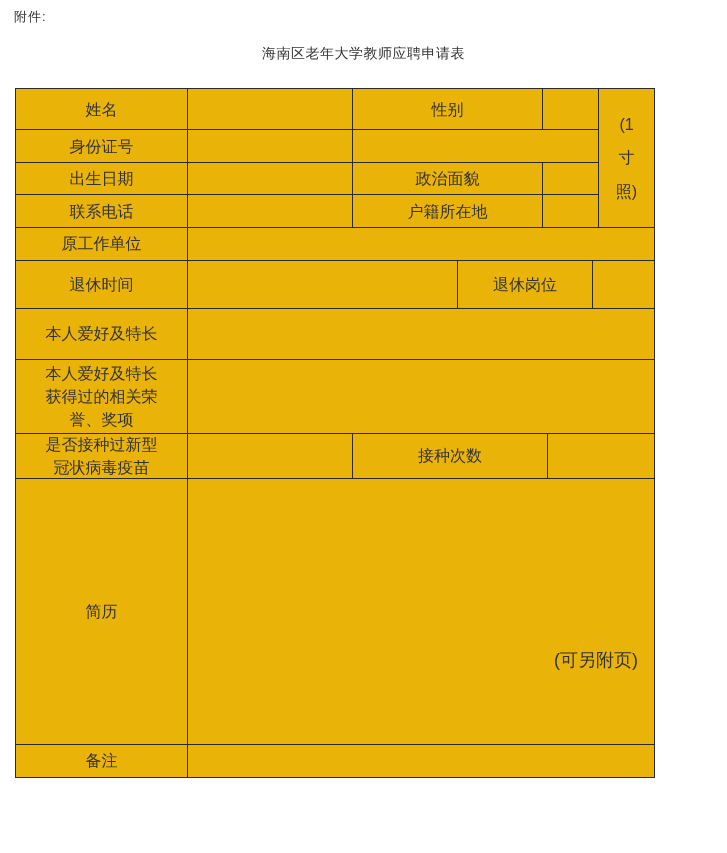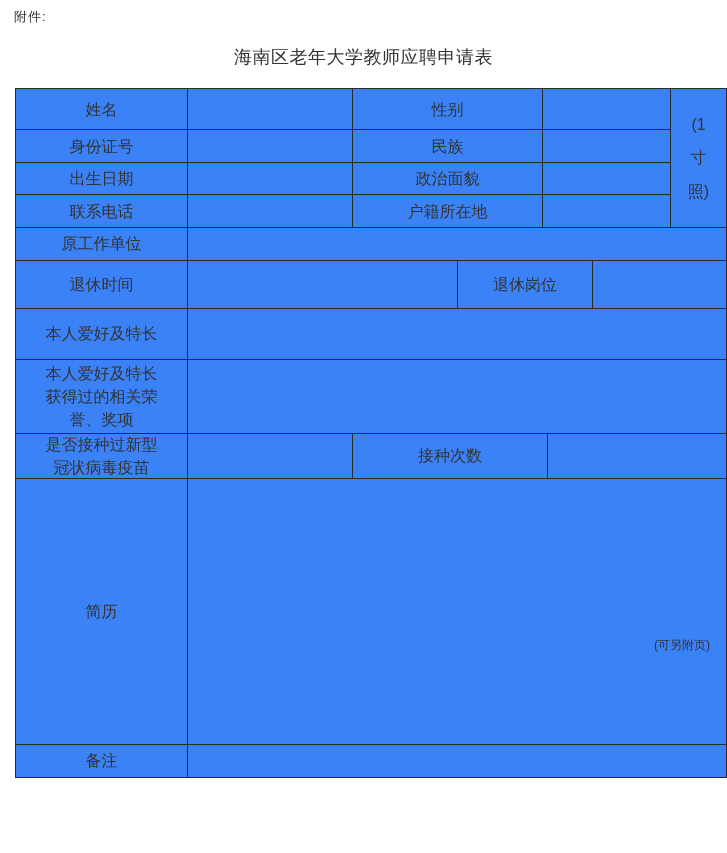--- a/index.html
+++ b/index.html
@@ -24,31 +24,31 @@
     top: 8px;
     font-size: 13px;
     letter-spacing: 1px;
   }
   .doc-title {
     position: absolute;
     left: 0;
     top: 45px;
     width: 100%;
     text-align: center;
-    font-size: 18px;
+    font-size: 14px;
     letter-spacing: 0.5px;
   }
   .form-table {
     position: absolute;
     left: 15px;
     top: 88px;
-    width: 712px;
+    width: 640px;
     box-sizing: border-box;
     border: 1px solid #2a2a2a;
-    background: #3b82f6;
+    background: #eab308;
     font-size: 16px;
     line-height: 1.45;
   }
   .row {
     display: flex;
     box-sizing: border-box;
     border-bottom: 1px solid #2a2a2a;
   }
   .row:last-child { border-bottom: none; justify-content: space-between; }
   .cell {
@@ -109,22 +109,22 @@
   .h-r12 { height: 32px; }
 
   .resume-value {
     position: relative;
     justify-content: flex-start;
     align-items: flex-start;
   }
   .resume-note {
     position: absolute;
     right: 16px;
-    top: 158px;
-    font-size: 12px;
+    top: 168px;
+    font-size: 18px;
     color: #333333;
   }
 </style>
 </head>
 <body>
 
 <div class="page">
 
   <div class="attachment">附件:</div>
 
@@ -136,21 +136,20 @@
       <div class="top-rows">
         <div class="row r1">
           <div class="cell w-label">姓名</div>
           <div class="cell w-val1"></div>
           <div class="cell w-label2">性别</div>
           <div class="cell grow"></div>
         </div>
         <div class="row">
           <div class="cell w-label">身份证号</div>
           <div class="cell w-val1"></div>
-          <div class="cell w-label2">民族</div>
           <div class="cell grow"></div>
         </div>
         <div class="row">
           <div class="cell w-label">出生日期</div>
           <div class="cell w-val1"></div>
           <div class="cell w-label2">政治面貌</div>
           <div class="cell grow"></div>
         </div>
         <div class="row">
           <div class="cell w-label">联系电话</div>

